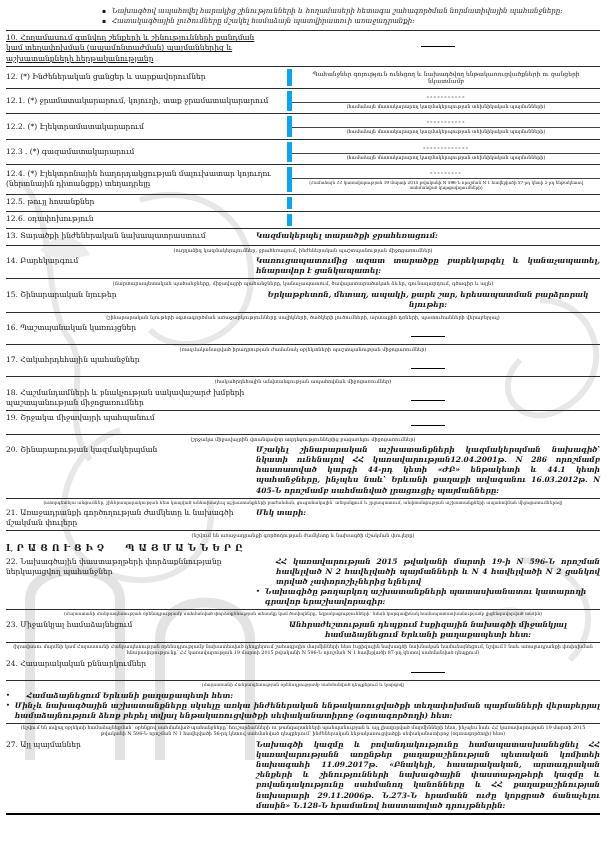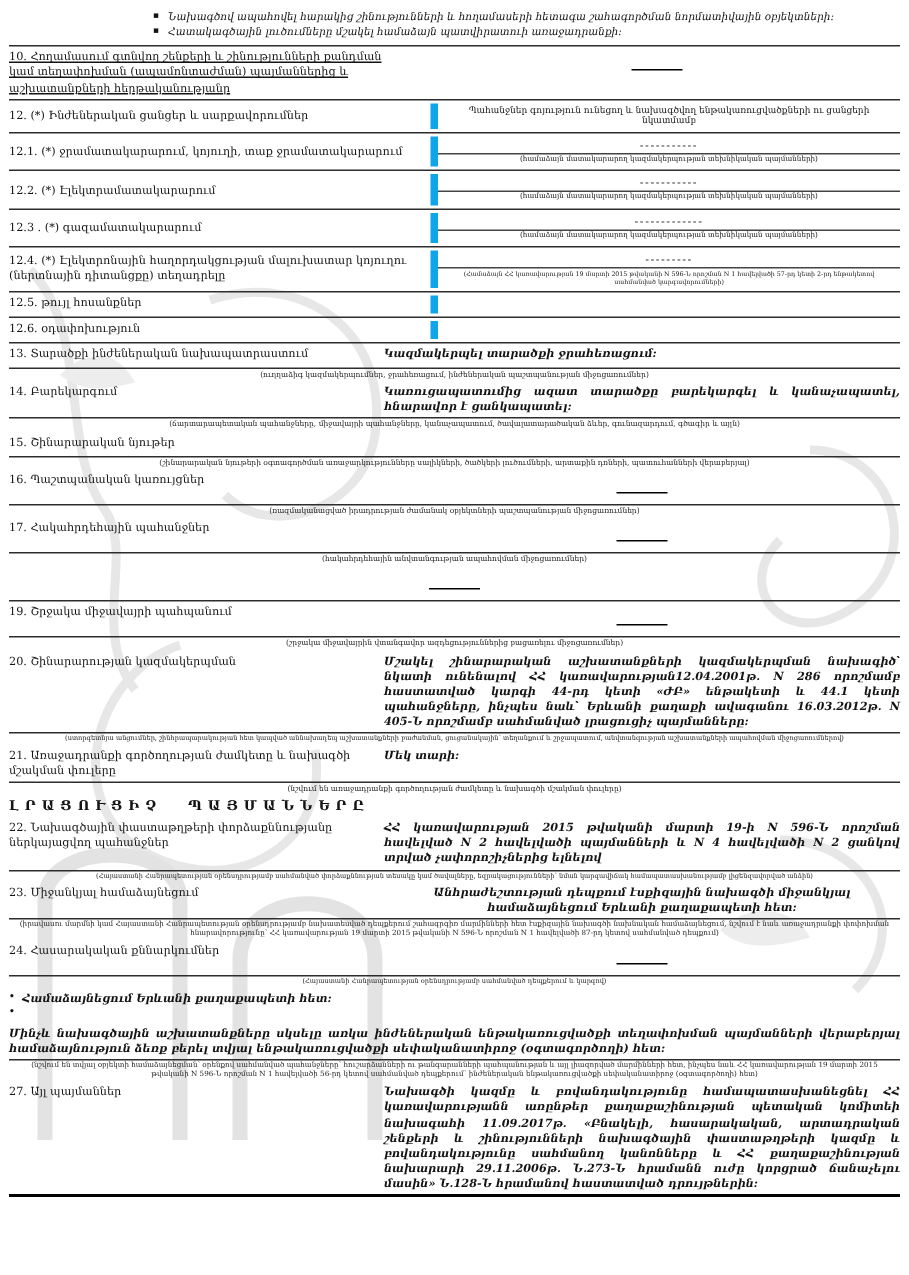--- a/index.html
+++ b/index.html
@@ -54,21 +54,21 @@
     <path d="M40,250 C60,230 80,235 90,255 C70,260 55,262 40,250 Z"></path>
     <path d="M480,620 C500,600 530,605 540,625 C515,632 495,634 480,620 Z"></path>
   </g>
 </svg>
 
 <div class="page">
 
   <div class="bullets">
     <div class="bullet">
       <span class="bmark">▪</span>
-      <span>Նախագծով ապահովել հարակից շինությունների և հողամասերի հետագա շահագործման նորմատիվային օբյեկտների:</span>
+      <span>Նախագծով ապահովել հարակից շինությունների և հողամասերի հետագա շահագործման նորմատիվային պահանջները:</span>
     </div>
     <div class="bullet">
       <span class="bmark">▪</span>
       <span>Հատակագծային լուծումները մշակել համաձայն պատվիրատուի առաջադրանքի:</span>
     </div>
   </div>
 
   <div class="grp">
     <div class="r" style="border-top:1px solid #2d2d2d;text-decoration:underline;">
       <div class="lab" style="width:270px;flex:0 0 270px;">10. Հողամասում գտնվող շենքերի և շինությունների քանդման կամ տեղափոխման (ապամոնտաժման) պայմաններից և աշխատանքների հերթականությանը</div>
@@ -134,20 +134,21 @@
     <div class="r">
       <div class="lab">14. Բարեկարգում</div>
       <div class="val ans" style="text-align:justify;">Կառուցապատումից ազատ տարածքը բարեկարգել և կանաչապատել, հնարավոր է ցանկապատել:</div>
     </div>
     <div class="fn">(ճարտարապետական պահանջները, միջավայրի պահանջները, կանաչապատում, ծավալատարածական ձևեր, գունազարդում, գծագիր և այլն)</div>
   </div>
 
   <div class="grp">
     <div class="r">
       <div class="lab">15. Շինարարական նյութեր</div>
+      <div class="val ans center">Երկաթբետոն, մետաղ, ապակի, քարե շար, երեսապատման բարձրորակ նյութեր:</div>
     </div>
     <div class="fn">(շինարարական նյութերի օգտագործման առաջարկությունները սալիկների, ծածկերի լուծումների, արտաքին դռների, պատուհանների վերաբերյալ)</div>
   </div>
 
   <div class="grp">
     <div class="r">
       <div class="lab">16. Պաշտպանական կառույցներ</div>
       <div class="dashwrap"><span class="dash"></span></div>
     </div>
     <div class="fn">(ռազմականացված իրադրության ժամանակ օբյեկտների պաշտպանության միջոցառումներ)</div>
@@ -156,20 +157,21 @@
   <div class="grp">
     <div class="r">
       <div class="lab">17. Հակահրդեհային պահանջներ</div>
       <div class="dashwrap"><span class="dash"></span></div>
     </div>
     <div class="fn">(հակահրդեհային անվտանգության ապահովման միջոցառումներ)</div>
   </div>
 
   <div class="grp">
     <div class="r">
+      <div class="lab">18. Հաշմանդամների և բնակչության սակավաշարժ խմբերի պաշտպանության միջոցառումներ</div>
       <div class="dashwrap"><span class="dash"></span></div>
     </div>
   </div>
 
   <div class="grp">
     <div class="r">
       <div class="lab">19. Շրջակա միջավայրի պահպանում</div>
       <div class="dashwrap"><span class="dash"></span></div>
     </div>
     <div class="fn">(շրջակա միջավայրին վտանգավոր ազդեցություններից բացառելու միջոցառումներ)</div>
@@ -190,21 +192,25 @@
     </div>
     <div class="fn">(նշվում են առաջադրանքի գործողության ժամկետը և նախագծի մշակման փուլերը)</div>
   </div>
 
   <div class="heading">ԼՐԱՑՈՒՑԻՉ ՊԱՅՄԱՆՆԵՐԸ</div>
 
   <div class="grp">
     <div class="r">
       <div class="lab">22. Նախագծային փաստաթղթերի փորձաքննությանը ներկայացվող պահանջներ</div>
       <div class="val">
-        <div class="ans" style="text-align:justify;">ՀՀ կառավարության 2015 թվականի մարտի 19-ի N 596-Ն որոշման հավելված N 2 հավելվածի պայմանների և N 4 հավելվածի N 2 ցանկով տրված չափորոշիչներից ելնելով</div>
+        <div class="ans" style="text-align:justify;margin-left:20px;">ՀՀ կառավարության 2015 թվականի մարտի 19-ի N 596-Ն որոշման հավելված N 2 հավելվածի պայմանների և N 4 հավելվածի N 2 ցանկով տրված չափորոշիչներից ելնելով</div>
+        <div class="ans" style="display:flex;gap:5px;">
+          <span style="font-style:normal;font-size:6px;">•</span>
+          <span>Նախագիծը թողարկող աշխատանքների պատասխանատու կատարողի գրավոր երաշխավորագիր:</span>
+        </div>
       </div>
     </div>
     <div class="fn tiny">(Հայաստանի Հանրապետության օրենսդրությամբ սահմանված փորձաքննության տեսակը կամ ծավալները, եզրակացությունների՝ նման կարգավիճակ համապատասխանությամբ լիցենզավորված անձին)</div>
   </div>
 
   <div class="grp">
     <div class="r">
       <div class="lab">23. Միջանկյալ համաձայնեցում</div>
       <div class="val ans center">Անհրաժեշտության դեպքում էսքիզային նախագծի միջանկյալ համաձայնեցում Երևանի քաղաքապետի հետ:</div>
     </div>
@@ -215,25 +221,25 @@
     <div class="r">
       <div class="lab">24. Հասարակական քննարկումներ</div>
       <div class="dashwrap"><span class="dash"></span></div>
     </div>
     <div class="fn tiny">(Հայաստանի Հանրապետության օրենսդրությամբ սահմանված դեպքերում և կարգով)</div>
   </div>
 
   <div class="grp">
     <div class="r">
       <div class="val">
-        <div class="ans" style="display:flex;gap:5px;">
+        <div class="ans" style="display:flex;gap:17px;">
           <span style="font-style:normal;font-size:6px;">•</span>
           <span>Համաձայնեցում Երևանի քաղաքապետի հետ:</span>
         </div>
-        <div class="ans" style="display:flex;gap:5px;text-align:justify;flex-direction:column;">
+        <div class="ans" style="display:flex;gap:5px;text-align:justify;">
           <span style="font-style:normal;font-size:6px;">•</span>
           <span>Մինչև նախագծային աշխատանքները սկսելը առկա ինժեներական ենթակառուցվածքի տեղափոխման պայմանների վերաբերյալ համաձայնություն ձեռք բերել տվյալ ենթակառուցվածքի սեփականատիրոջ (օգտագործողի) հետ:</span>
         </div>
       </div>
     </div>
     <div class="fn tiny" style="font-size:4.8px;">(նշվում են տվյալ օբյեկտի համաձայնեցման՝ օրենքով սահմանված պահանջները՝ հուշարձանների ու թանգարանների պահպանության և այլ լիազորված մարմինների հետ, ինչպես նաև ՀՀ կառավարության 19 մարտի 2015 թվականի N 596-Ն որոշման N 1 հավելվածի 56-րդ կետով սահմանված դեպքերում՝ ինժեներական ենթակառուցվածքի սեփականատիրոջ (օգտագործողի) հետ)</div>
   </div>
 
 
   <div class="grp thick">

